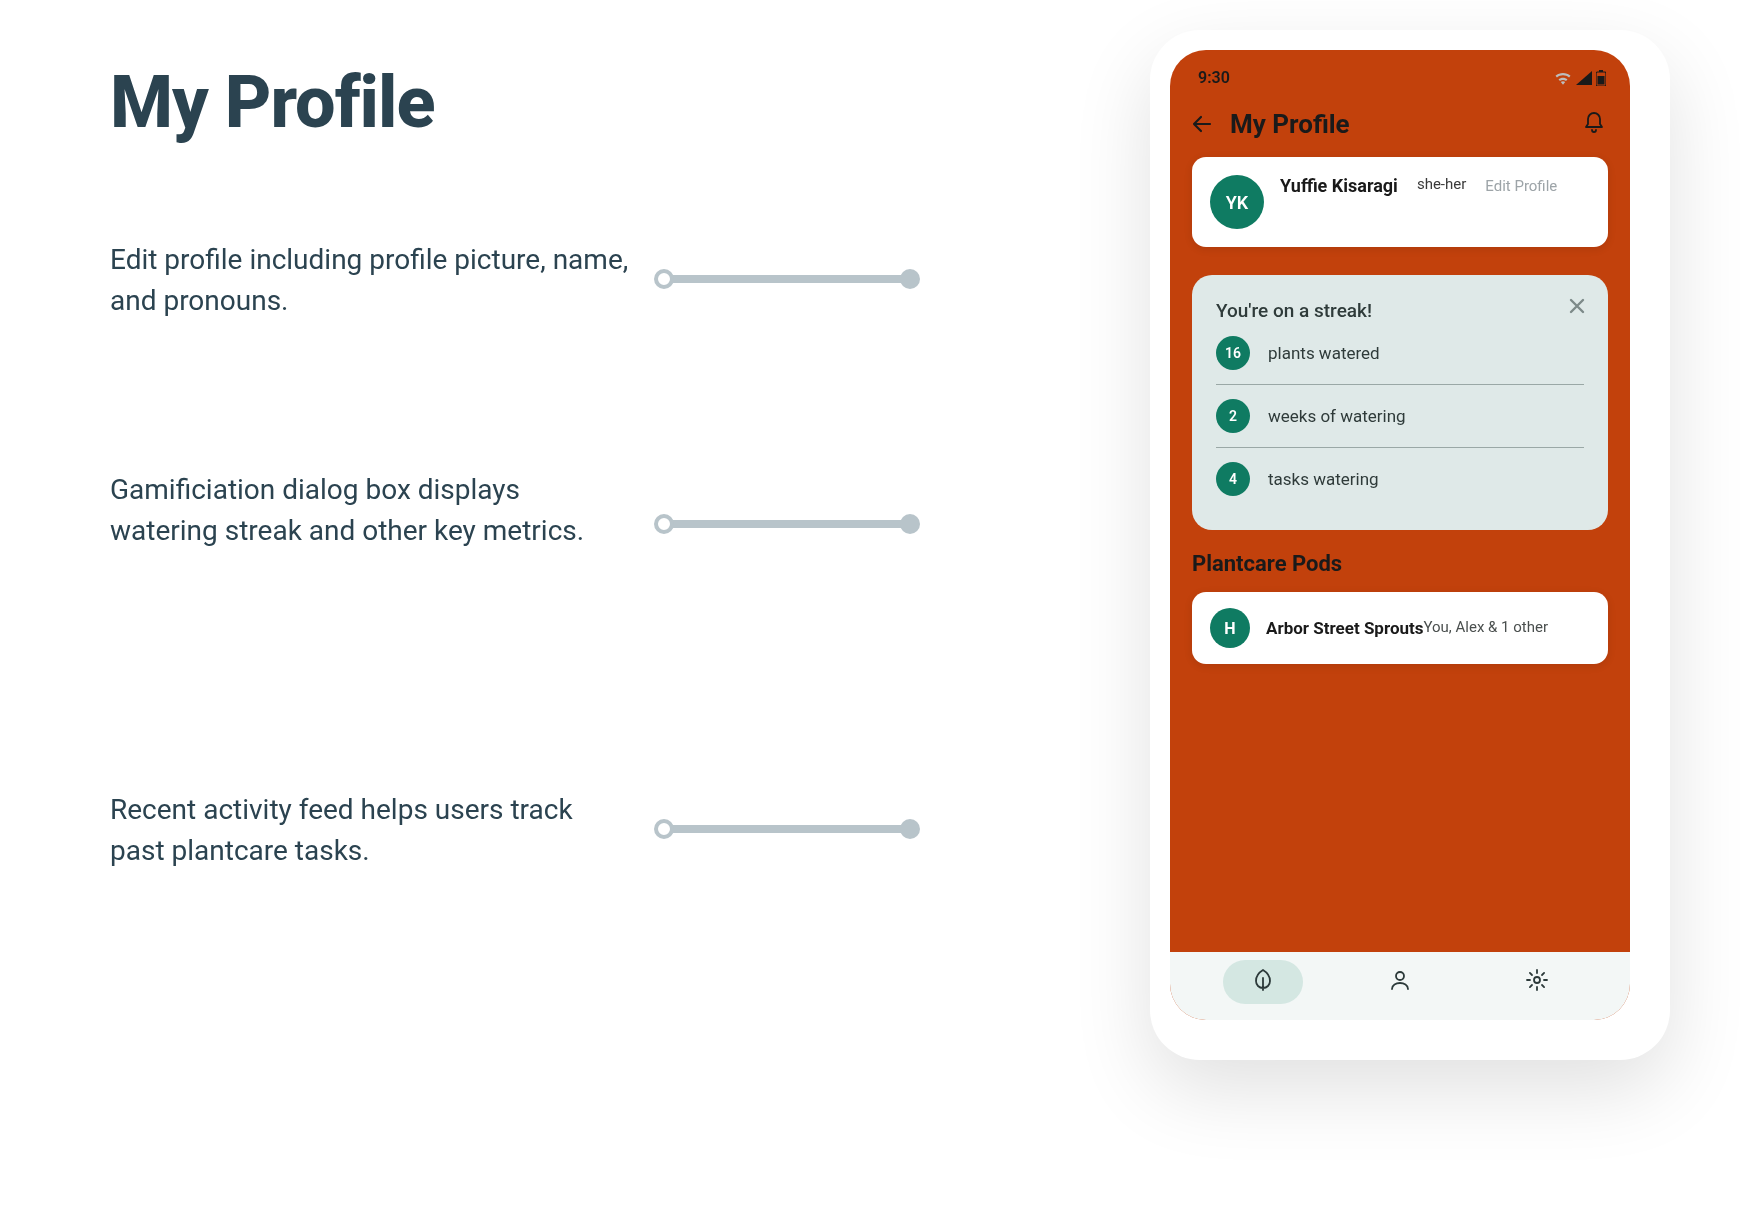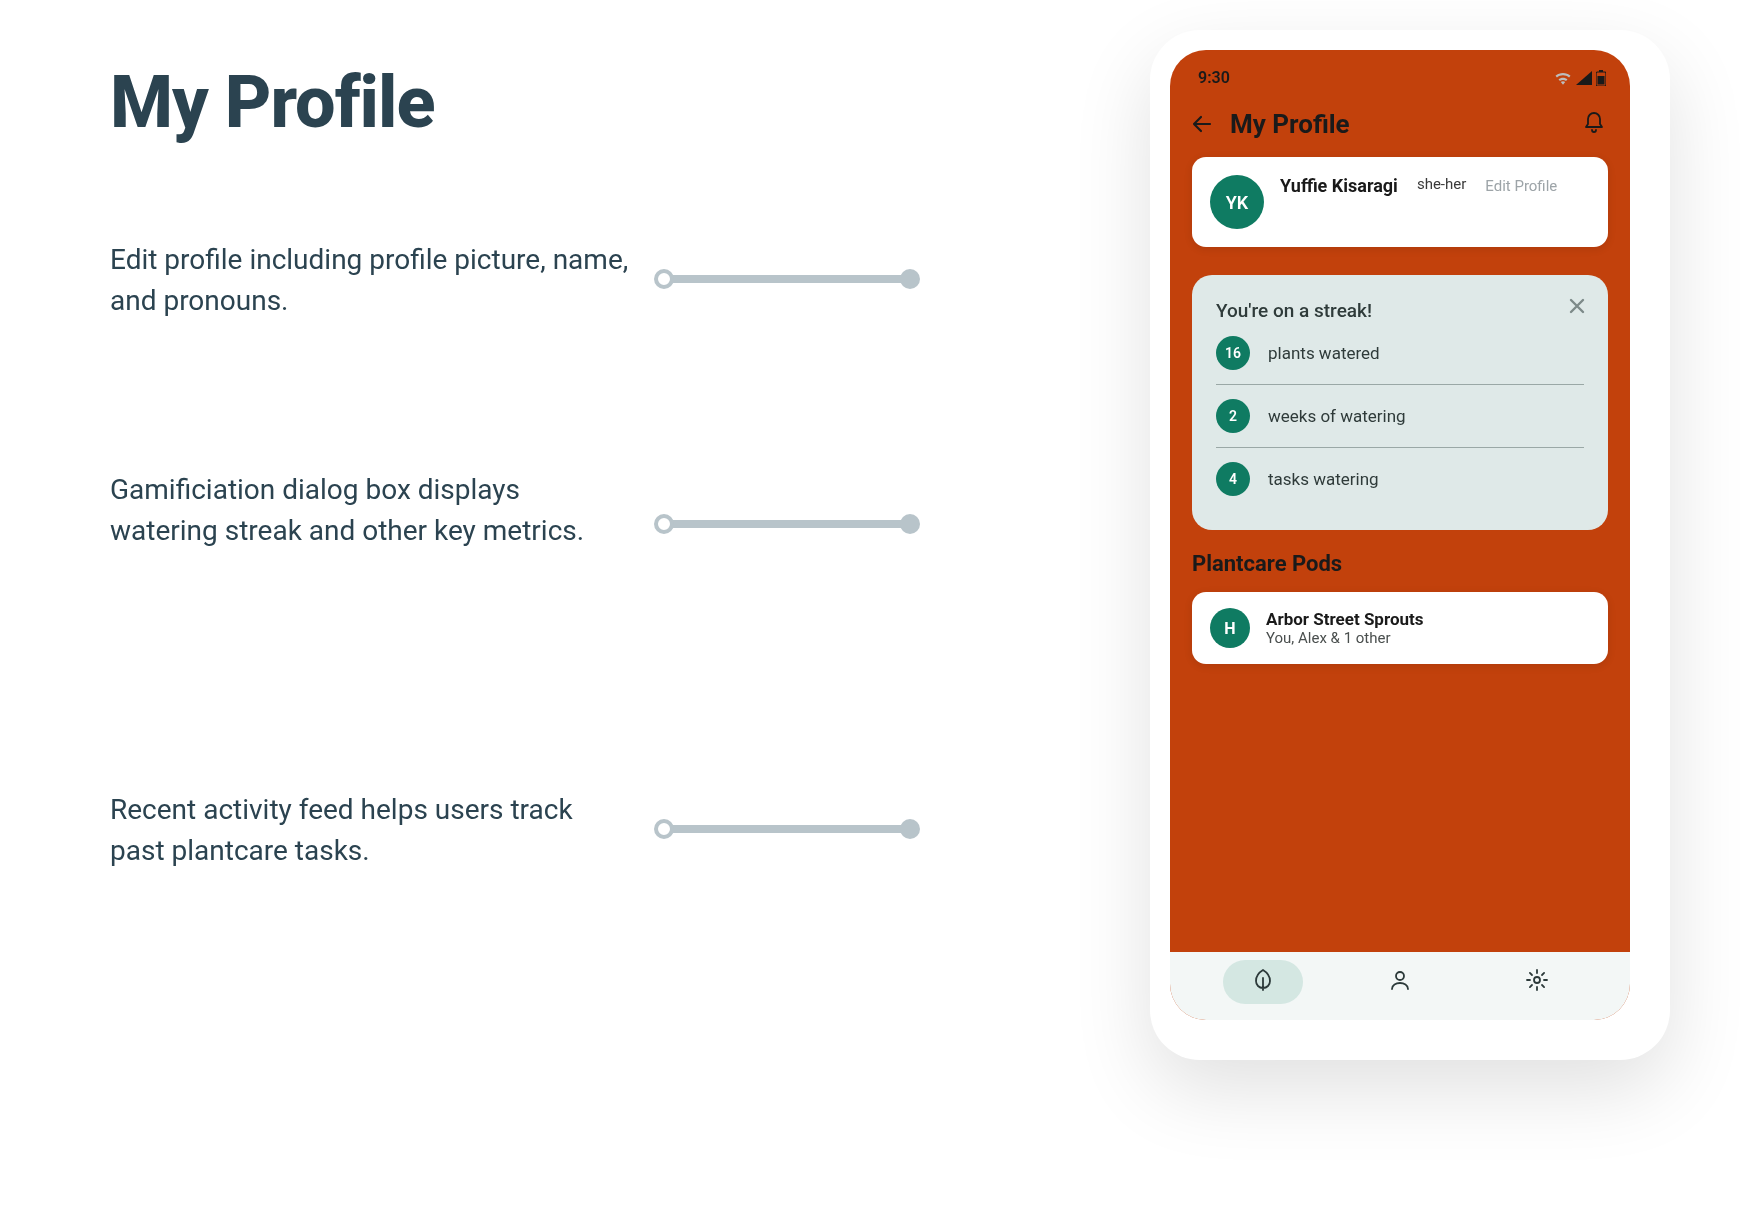--- a/index.html
+++ b/index.html
@@ -59,21 +59,21 @@
   .metric-row { display: flex; align-items: center; gap: 18px; padding: 14px 0; }
   .metric-row + .metric-row { border-top: 1px solid #9aa8a6; }
   .metric-row:first-of-type { margin-top: 14px; }
   .metric-badge { width: 34px; height: 34px; border-radius: 50%; background: #0f7b62; color: #fff; display: flex; align-items: center; justify-content: center; font-size: 14px; font-weight: 600; flex-shrink: 0; }
   .metric-label { font-size: 17px; color: #2f3b3a; }
 
   
   .section-title { margin-top: 21px; font-size: 22px; font-weight: 700; color: #1a1a1a; }
   .pod-card { margin-top: 16px; background: #fff; border-radius: 14px; padding: 16px 18px; display: flex; align-items: center; gap: 16px; box-shadow: 0 2px 8px rgba(0,0,0,0.10); }
   .pod-avatar { width: 40px; height: 40px; border-radius: 50%; background: #0f7b62; color: #fff; display: flex; align-items: center; justify-content: center; font-weight: 700; font-size: 16px; flex-shrink: 0; }
-  .pod-info { display: flex; flex-direction: column; gap: 0; }
+  .pod-info { display: flex; gap: 0; }
   .pod-name { font-weight: 700; font-size: 17px; color: #1a1a1a; }
   .pod-members { font-size: 15px; color: #4a4f4e; }
 
   
   .bottom-nav { position: absolute; left: 0; right: 0; bottom: 0; height: 68px; background: #f3f7f6; display: flex; align-items: center; justify-content: space-around; padding: 0 24px 8px; }
   .nav-item { width: 80px; height: 44px; display: flex; align-items: center; justify-content: center; border-radius: 22px; color: #2c3a3a; }
   .nav-item.active { background: #d4e7e2; }
   .nav-item svg { width: 24px; height: 24px; }
 </style>
 </head>

